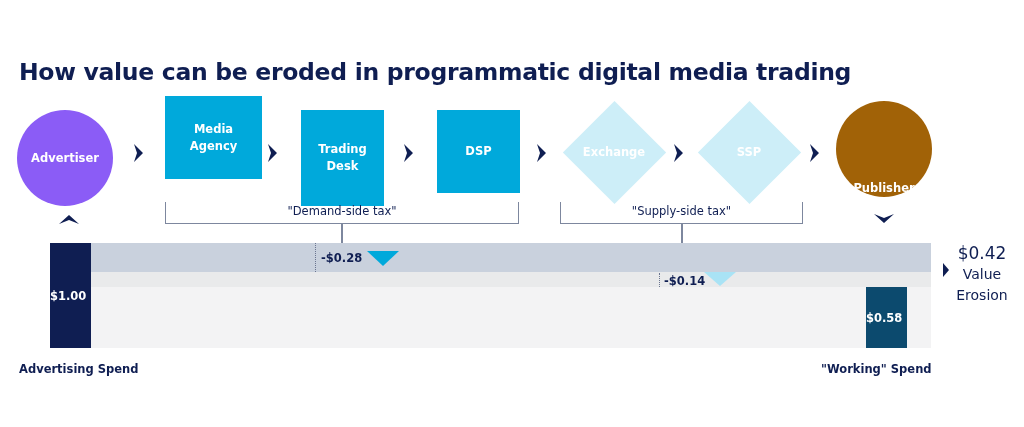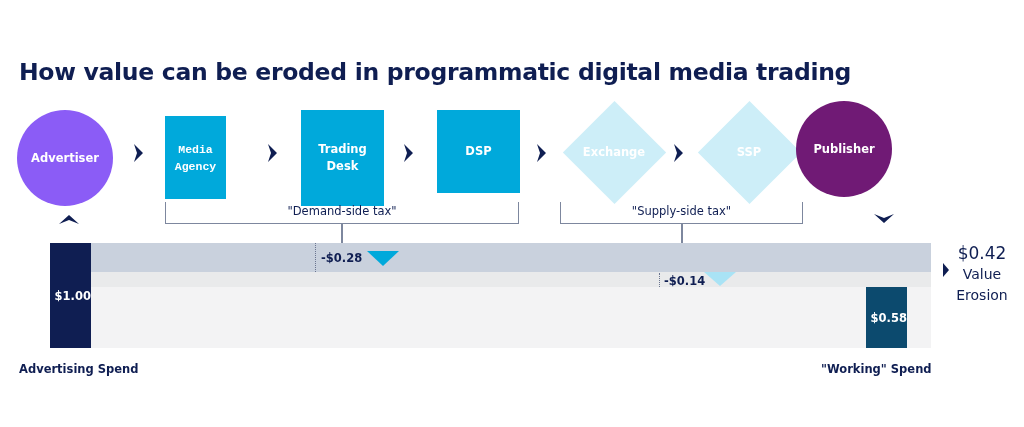--- a/index.html
+++ b/index.html
@@ -14,40 +14,40 @@
   .diamond-wrap { width: 104px; height: 104px; display: flex; align-items: center; justify-content: center; }
   .diamond { width: 73px; height: 73px; background: #cdeef8; transform: rotate(45deg); position: absolute; }
   .diamond-label { position: relative; color: #ffffff; font-weight: bold; font-size: 11.5px; }
   .chev { width: 14px; height: 22px; }
   .bracket { border-left: 1.5px solid #7d879e; border-right: 1.5px solid #7d879e; border-bottom: 1.5px solid #7d879e; box-sizing: border-box; }
   .bracket-label { font-size: 11.5px; color: #0f1e52; text-align: center; white-space: nowrap; }
   .stem { width: 1.5px; background: #7d879e; }
   .band1 { background: #c9d1dd; }
   .band2 { background: #e9eaeb; }
   .band3 { background: #f3f3f4; }
-  .bar { display: flex; align-items: center; justify-content: flex-end; color: #ffffff; font-weight: bold; font-size: 11.5px; }
+  .bar { display: flex; align-items: center; justify-content: flex-start; color: #ffffff; font-weight: bold; font-size: 11.5px; }
   .delta { font-size: 11.5px; font-weight: bold; color: #0f1e52; white-space: nowrap; }
   .dots { width: 0; border-left: 1.5px dotted #6a7590; }
   .caption { font-size: 11.5px; font-weight: bold; color: #0f1e52; white-space: nowrap; }
   .erosion { font-weight: normal; color: #0f1e52; text-align: center; line-height: 21px; }
 </style>
 </head>
 <body>
 
 <div class="abs title">How value can be eroded in programmatic digital media trading</div>
 
 <div class="abs node circle" style="left:17px; top:110px; width:96px; height:96px; background:#8b5cf6;">
   <span>Advertiser</span>
 </div>
 
 <svg class="abs chev" style="left:132px; top:142px;" viewBox="0 0 14 22">
     <path d="M2 2 L11 11 L2 20 L5 11 Z" fill="#0f1e52"></path>
   </svg>
 
-<div class="abs node square" style="left:165px; top:116px; width:61px; height:83px;font-family:Liberation Mono, monospace;">
+<div class="abs node square" style="left:165px; top:96px; width:97px; height:83px;">
   <span><span>Media</span><br><span>Agency</span></span>
 </div>
 
 <svg class="abs chev" style="left:266px; top:142px;" viewBox="0 0 14 22">
     <path d="M2 2 L11 11 L2 20 L5 11 Z" fill="#0f1e52"></path>
   </svg>
 
 <div class="abs node square" style="left:301px; top:110px; width:83px; height:96px;">
   <span><span>Trading</span><br><span>Desk</span></span>
 </div>
@@ -75,21 +75,21 @@
 
 <div class="abs diamond-wrap" style="left:697px; top:100px;">
   <div class="diamond"></div>
   <span class="diamond-label">SSP</span>
 </div>
 
 <svg class="abs chev" style="left:808px; top:142px;" viewBox="0 0 14 22">
     <path d="M2 2 L11 11 L2 20 L5 11 Z" fill="#0f1e52"></path>
   </svg>
 
-<div class="abs node circle" style="left:796px; top:101px; width:96px; height:96px; background:#701a75;">
+<div class="abs node circle" style="left:836px; top:101px; width:96px; height:96px; background:#a16207;align-items:flex-end;">
   <span>Publisher</span>
 </div>
 
 <svg class="abs" style="left:58px; top:213px; width:22px; height:12px;" viewBox="0 0 22 12">
     <path d="M1 11 L11 2 L21 11 L11 7 Z" fill="#0f1e52"></path>
   </svg>
 <svg class="abs" style="left:873px; top:213px; width:22px; height:12px;" viewBox="0 0 22 12">
     <path d="M1 1 L11 10 L21 1 L11 5 Z" fill="#0f1e52"></path>
   </svg>
 

